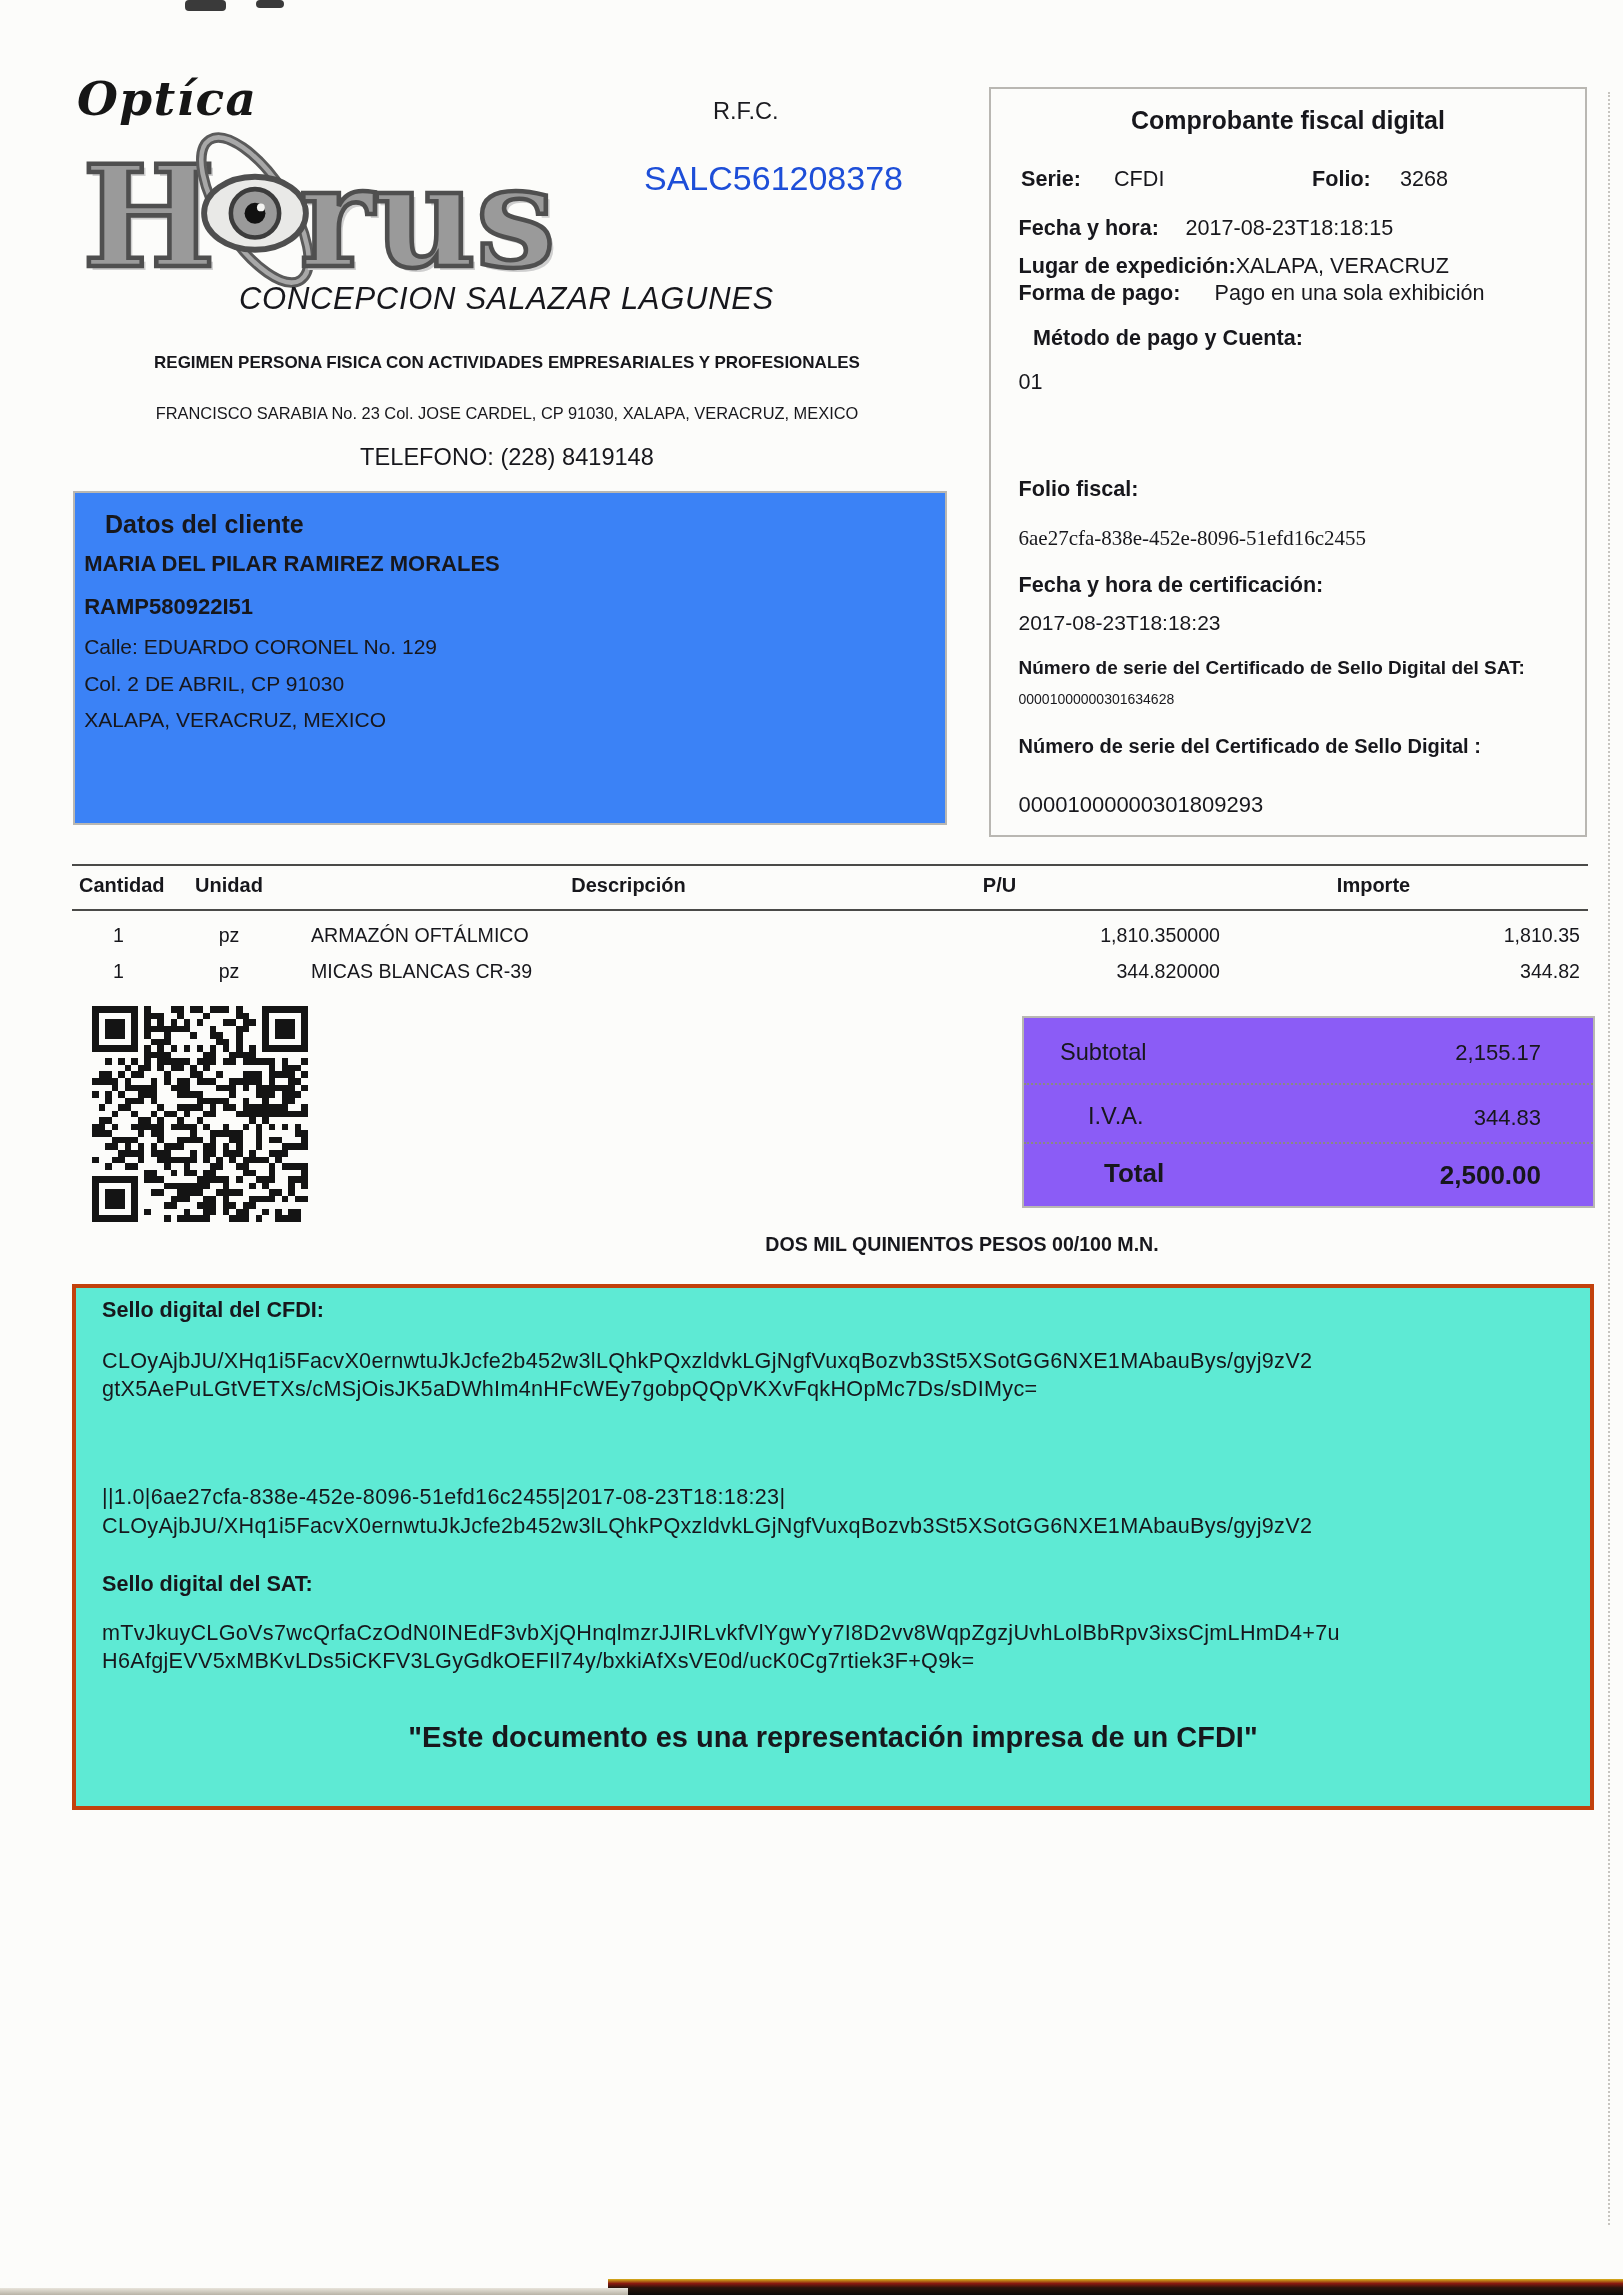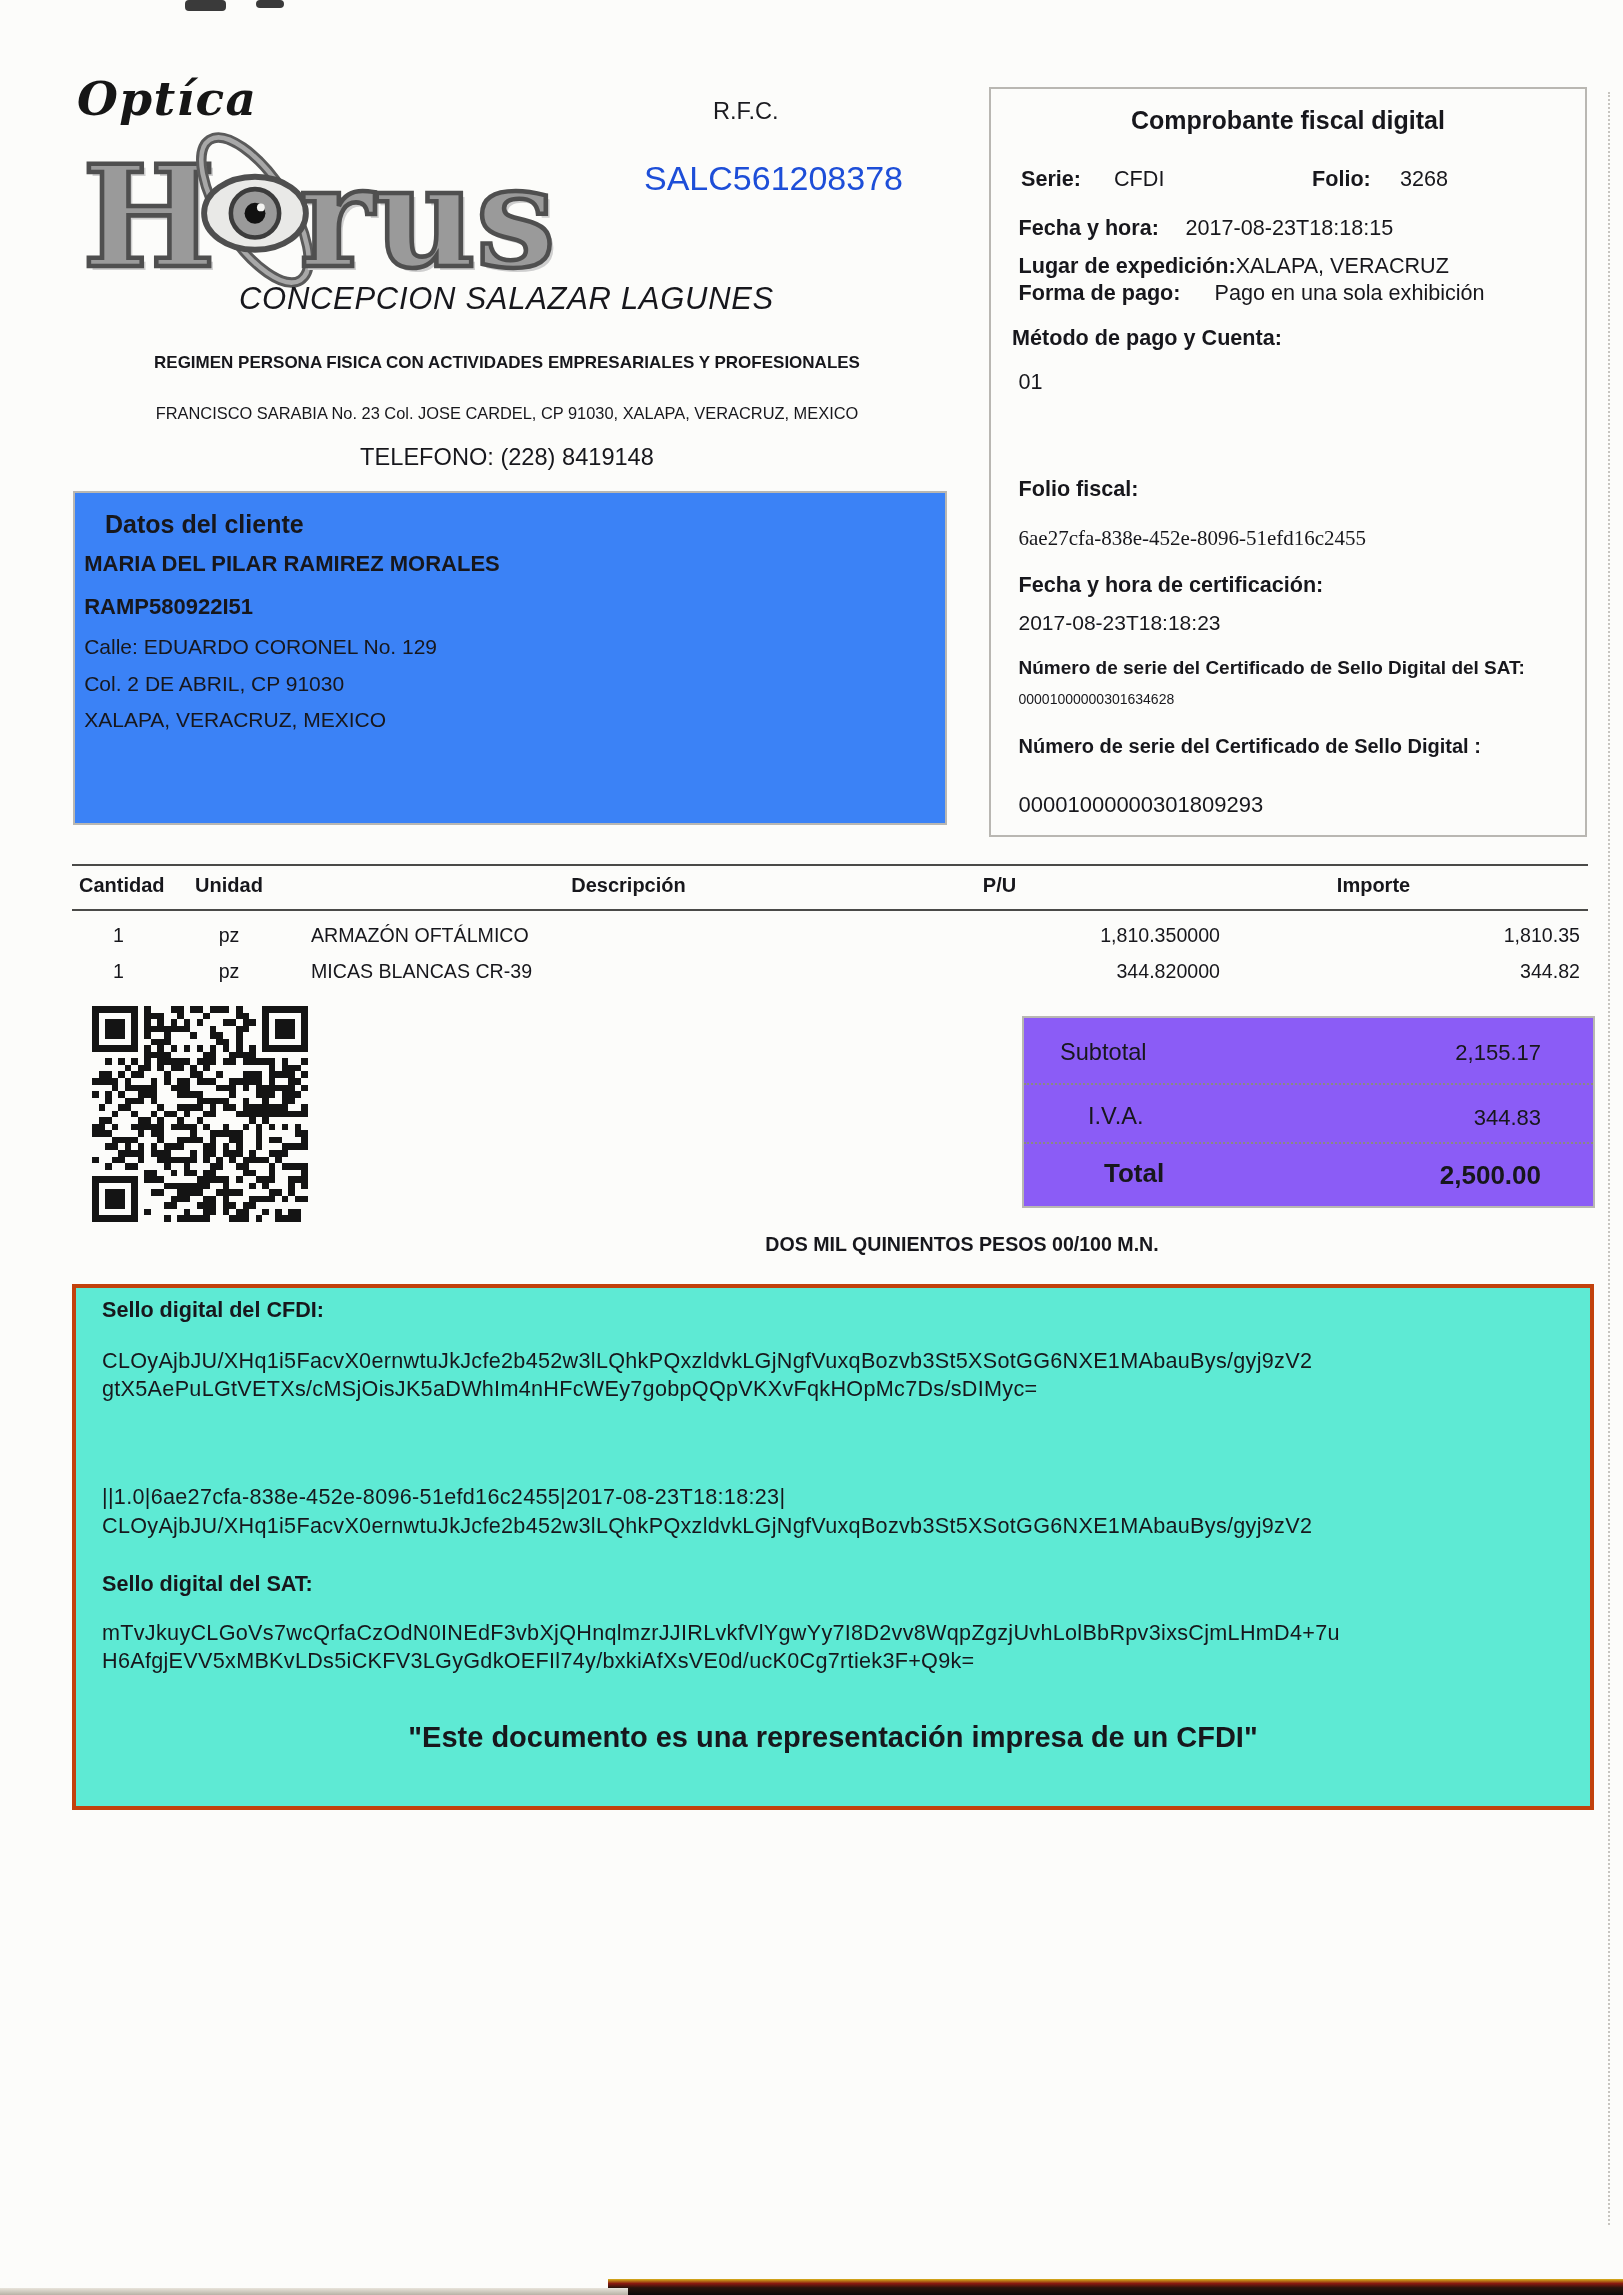--- a/index.html
+++ b/index.html
@@ -53,21 +53,21 @@
   .vlab{font-weight:bold;}
   .v-serie{left:30px;top:77px;}
   .v-serie .val{position:absolute;left:93px;}
   .v-folio{left:321px;top:77px;}
   .v-folio .val{position:absolute;left:88px;}
   .v-fecha{left:27.5px;top:126px;}
   .v-fecha .val{position:absolute;left:167px;}
   .v-lugar{left:27.5px;top:164px;}
   .v-forma{left:27.5px;top:191px;}
   .v-forma .val{position:absolute;left:196px;}
-  .v-metodo{left:21px;top:236px;}
+  .v-metodo{left:42px;top:236px;}
   .v-01{left:27.5px;top:280px;}
   .v-ff-lab{left:27.5px;top:387px;font-weight:bold;}
   .v-ff-val{left:27.5px;top:437px;font-size:21px;font-family:Liberation Serif, serif;}
   .v-cf-lab{left:27.5px;top:483px;font-weight:bold;}
   .v-cf-val{left:27.5px;top:522px;font-size:21px;}
   .v-sat-lab{left:27.5px;top:568px;font-weight:bold;font-size:19px;}
   .v-sat-val{left:27.5px;top:602px;font-size:14px;}
   .v-csd-lab{left:27.5px;top:646px;font-weight:bold;font-size:20px;}
   .v-csd-val{left:27.5px;top:703px;font-size:22px;}
   

